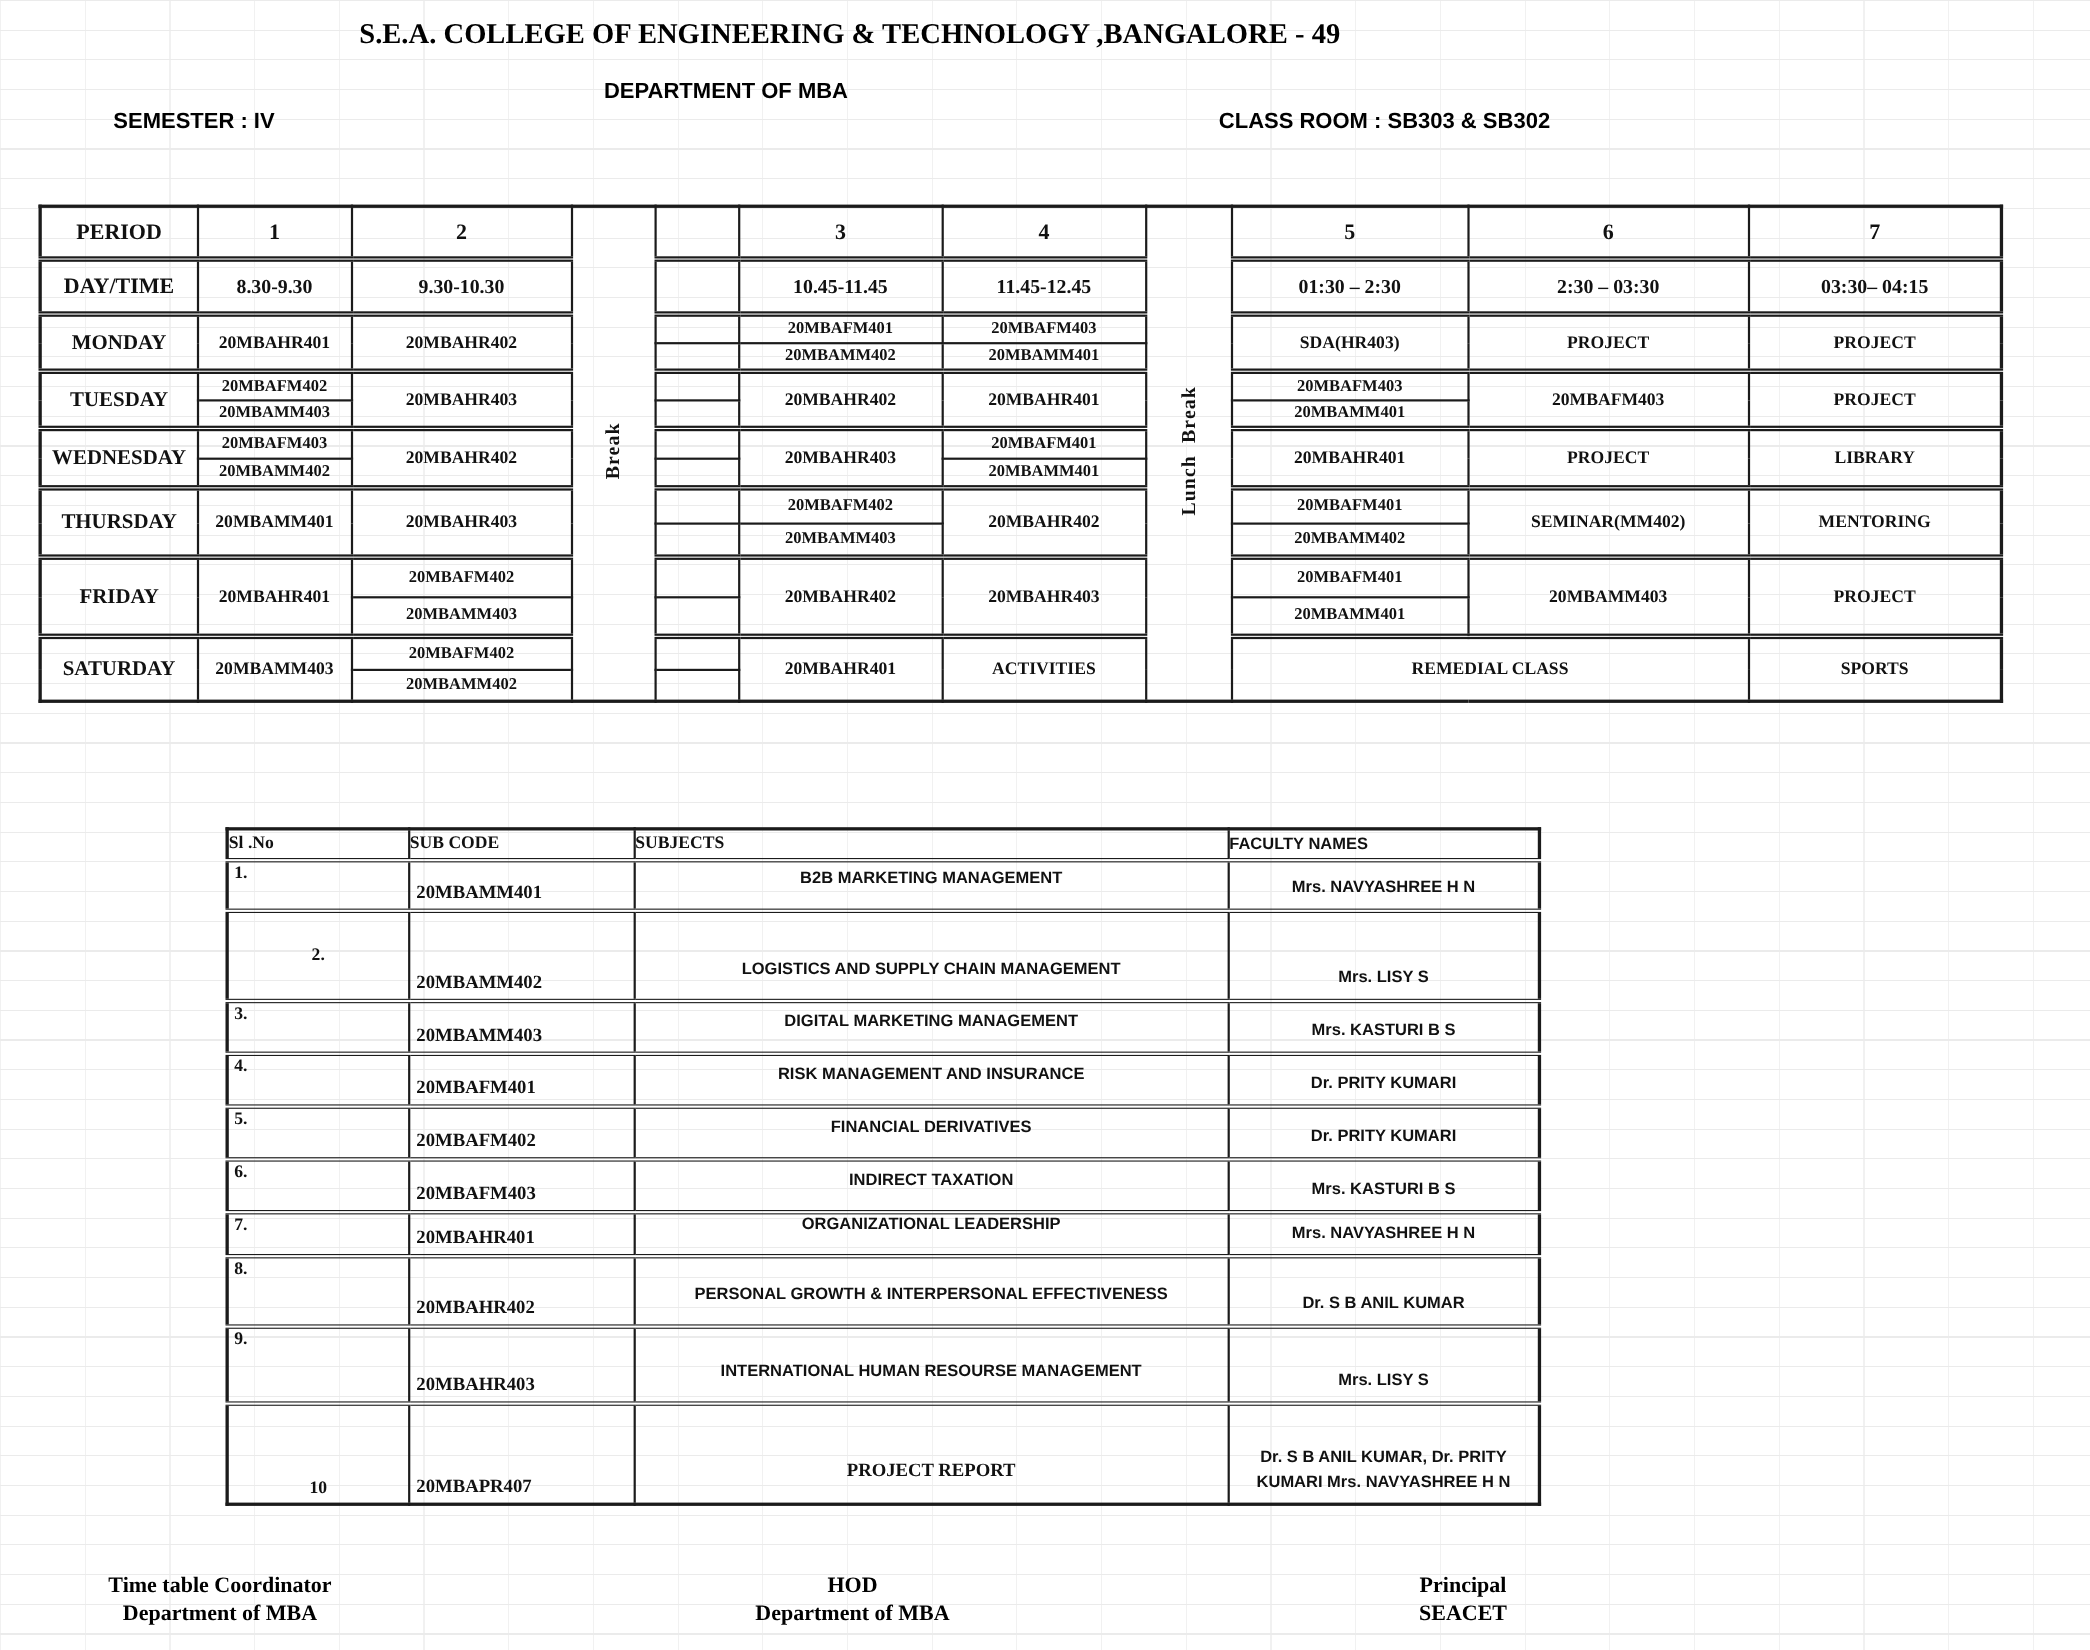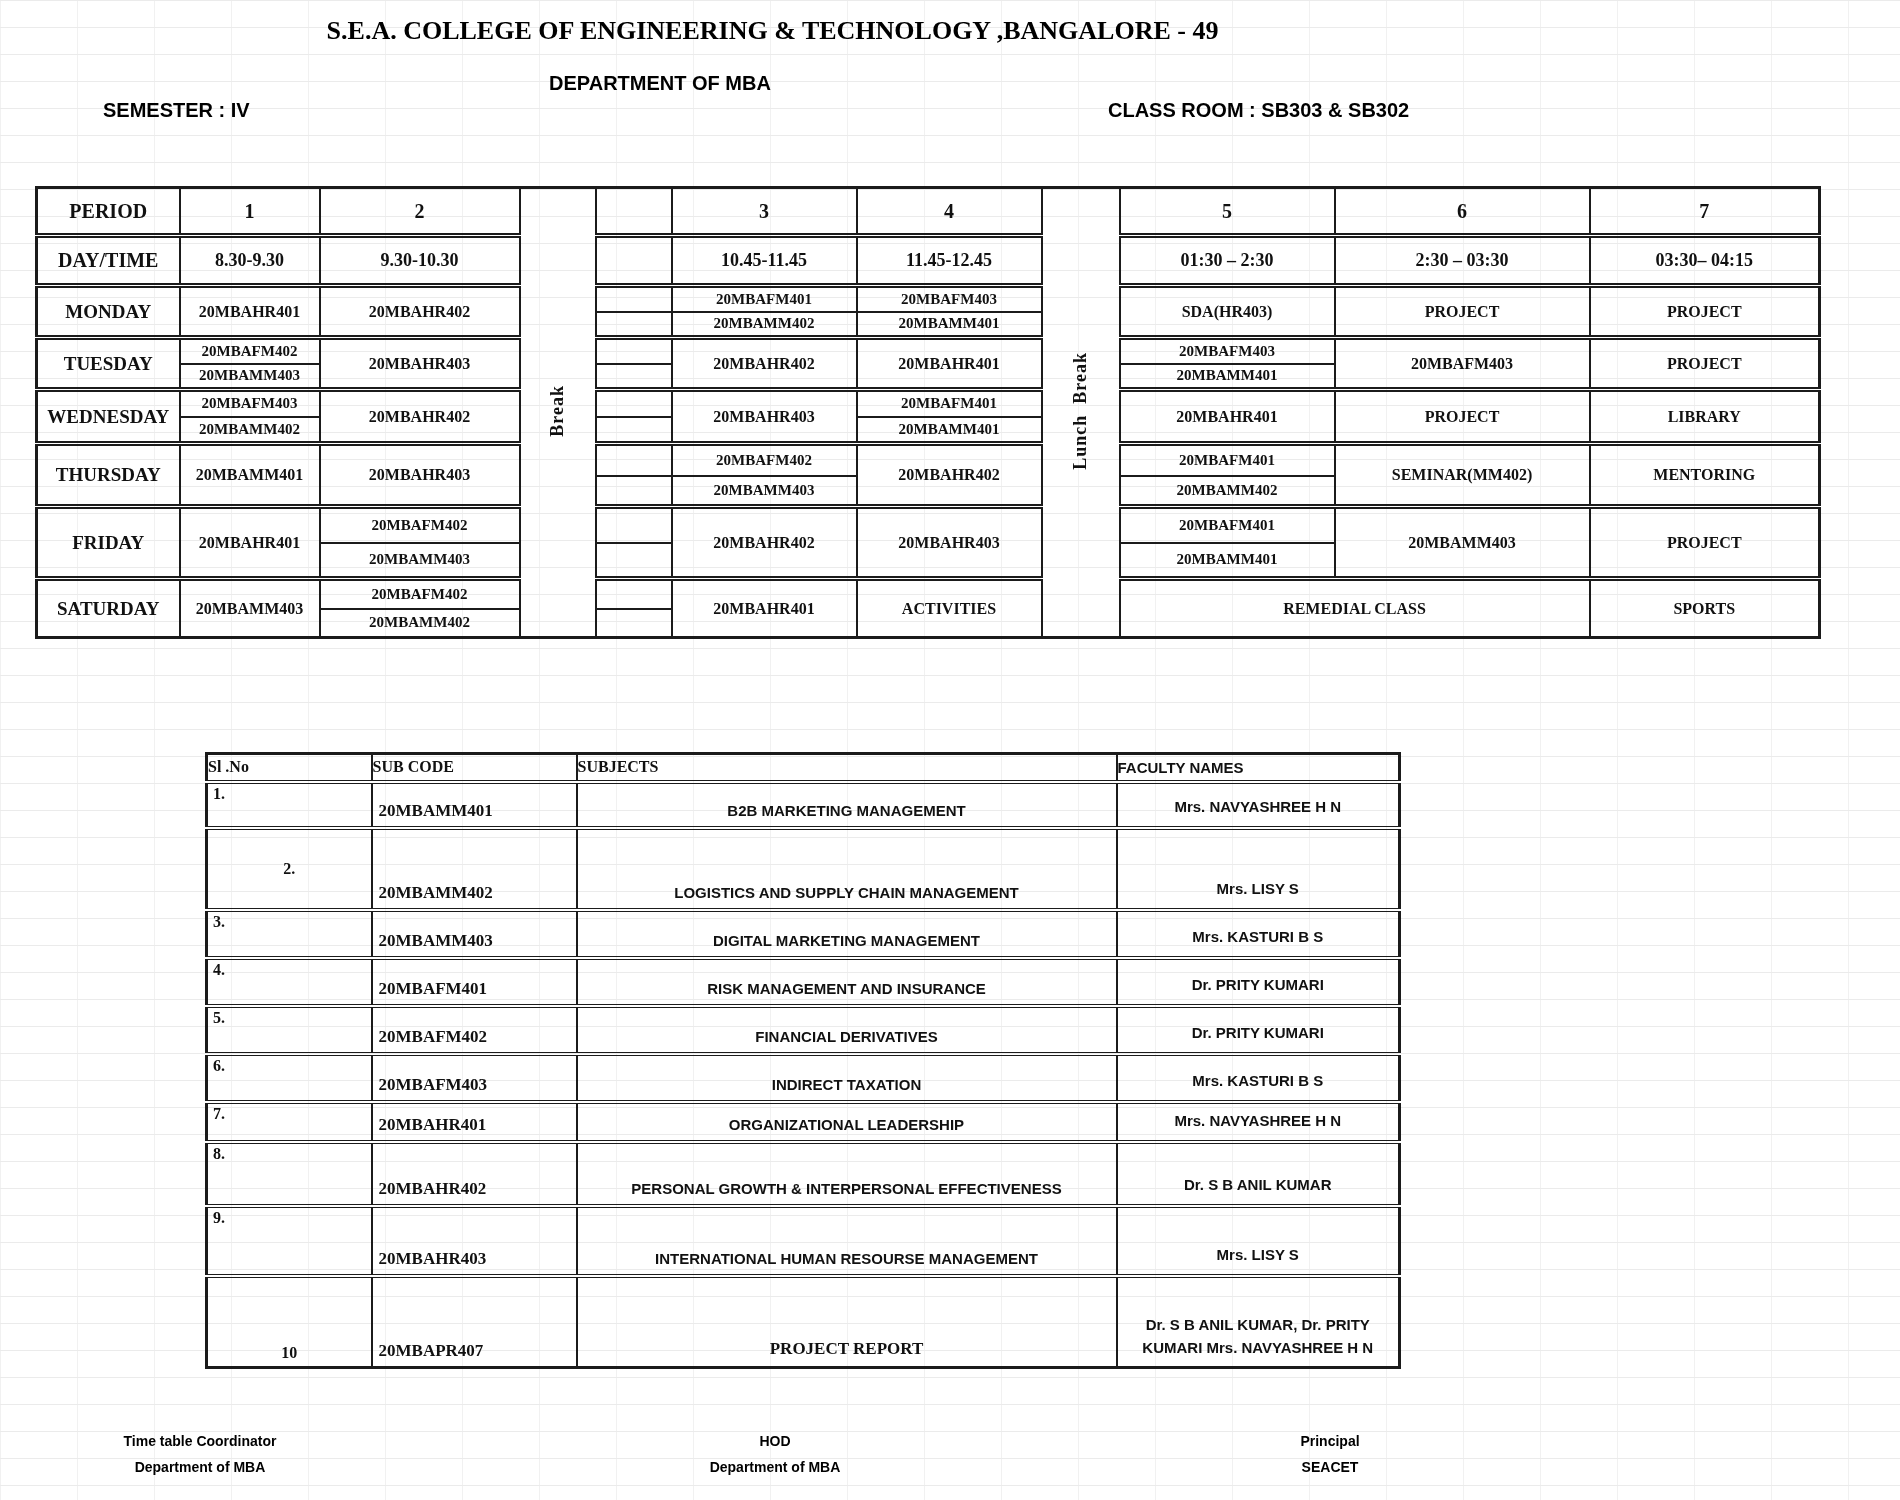--- a/index.html
+++ b/index.html
@@ -37,26 +37,26 @@
       width:1193px;border:3px solid #1b1b1b;}
   table.st td{border:2px solid #1b1b1b;color:#111;font-weight:bold;padding:0;overflow:hidden;}
   table.st tr.sdbl > td{border-top:4px double #1b1b1b;}
   table.st .h{font-size:16px;vertical-align:middle;}
   table.st .hsans{font-family:"Liberation Sans","DejaVu Sans",sans-serif;font-size:15px;margin-top:12px;}
   table.st .sl{font-size:16px;text-align:left;vertical-align:top;padding:1px 0 0 5px;}
   table.st .sl-mid{text-align:center;vertical-align:middle;padding:0;}
   table.st .sl-bot{text-align:center;vertical-align:bottom;padding:0 0 4px 0;}
   table.st .code{font-size:17px;text-align:left;vertical-align:bottom;padding:0 0 5px 6px;}
   table.st .subj{font-family:"Liberation Sans","DejaVu Sans",sans-serif;font-size:15px;
-      text-align:center;vertical-align:bottom;padding:0 4px 7px 4px;}
+      text-align:center;vertical-align:bottom;padding:0 4px 19px 4px;}
   table.st .fac{font-family:"Liberation Sans","DejaVu Sans",sans-serif;font-size:15px;
       text-align:center;vertical-align:bottom;padding:0 6px 7px 6px;line-height:1.55;}
 
-  .foot{position:absolute;font-family:Liberation Sans, sans-serif;
-      font-size:14px;font-weight:bold;text-align:center;line-height:26px;}
+  .foot{position:absolute;font-family:Liberation Serif, serif;
+      font-size:20px;font-weight:bold;text-align:center;line-height:26px;}
   .foot-left{left:50px;top:1428px;width:300px;}
   .foot-center{left:600px;top:1428px;width:350px;}
   .foot-right{left:1170px;top:1428px;width:320px;}
 </style>
 </head>
 <body>
 
 <div class="page">
 
   <div class="t1">S.E.A. COLLEGE OF ENGINEERING &amp; TECHNOLOGY ,BANGALORE - 49</div>

